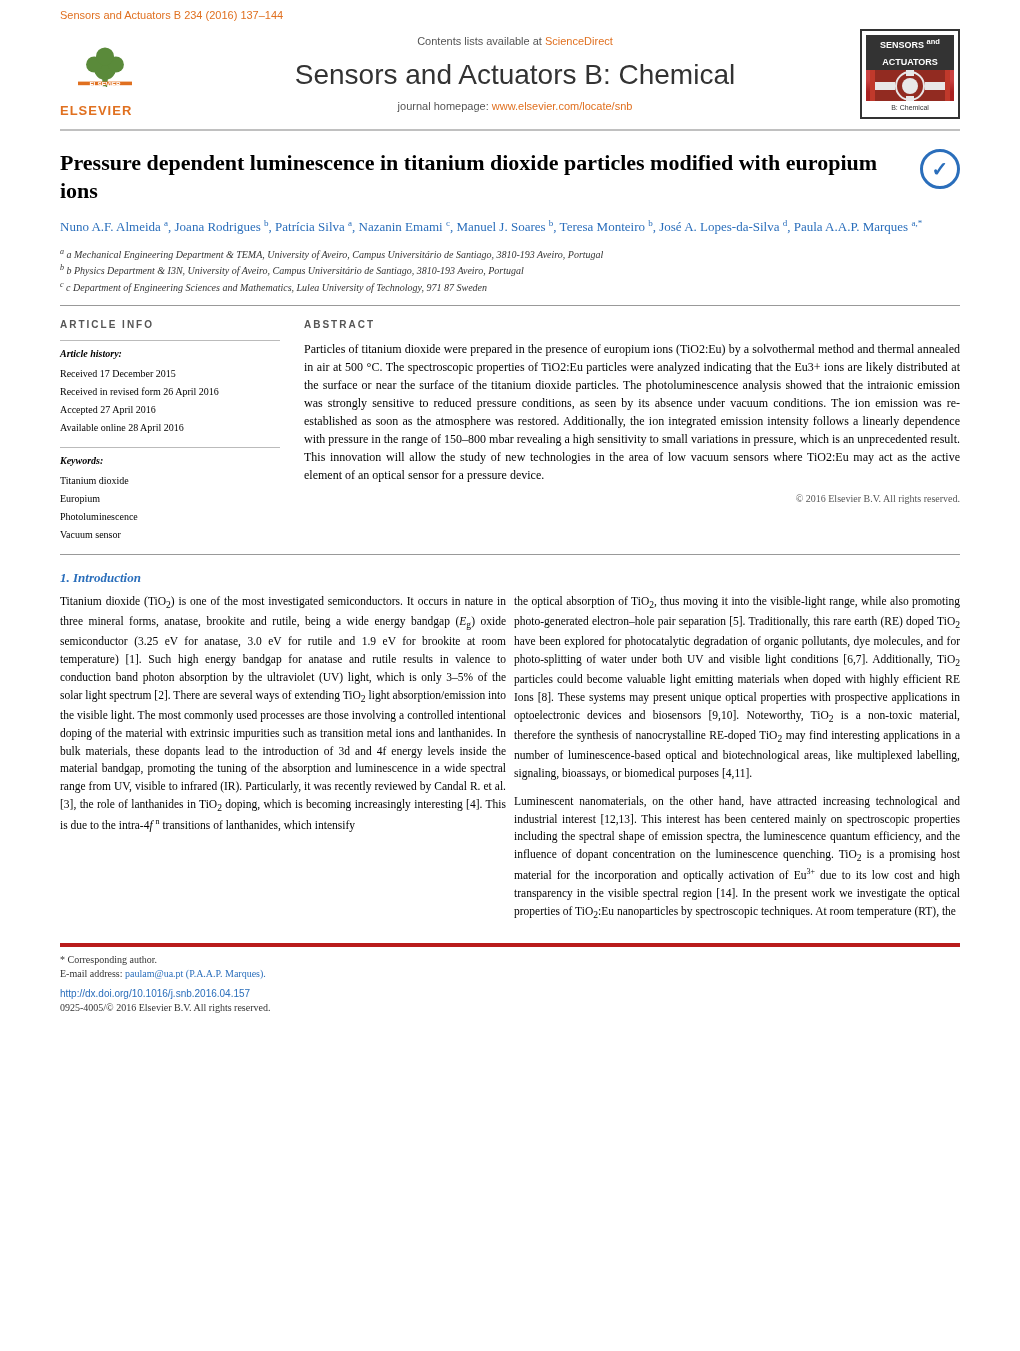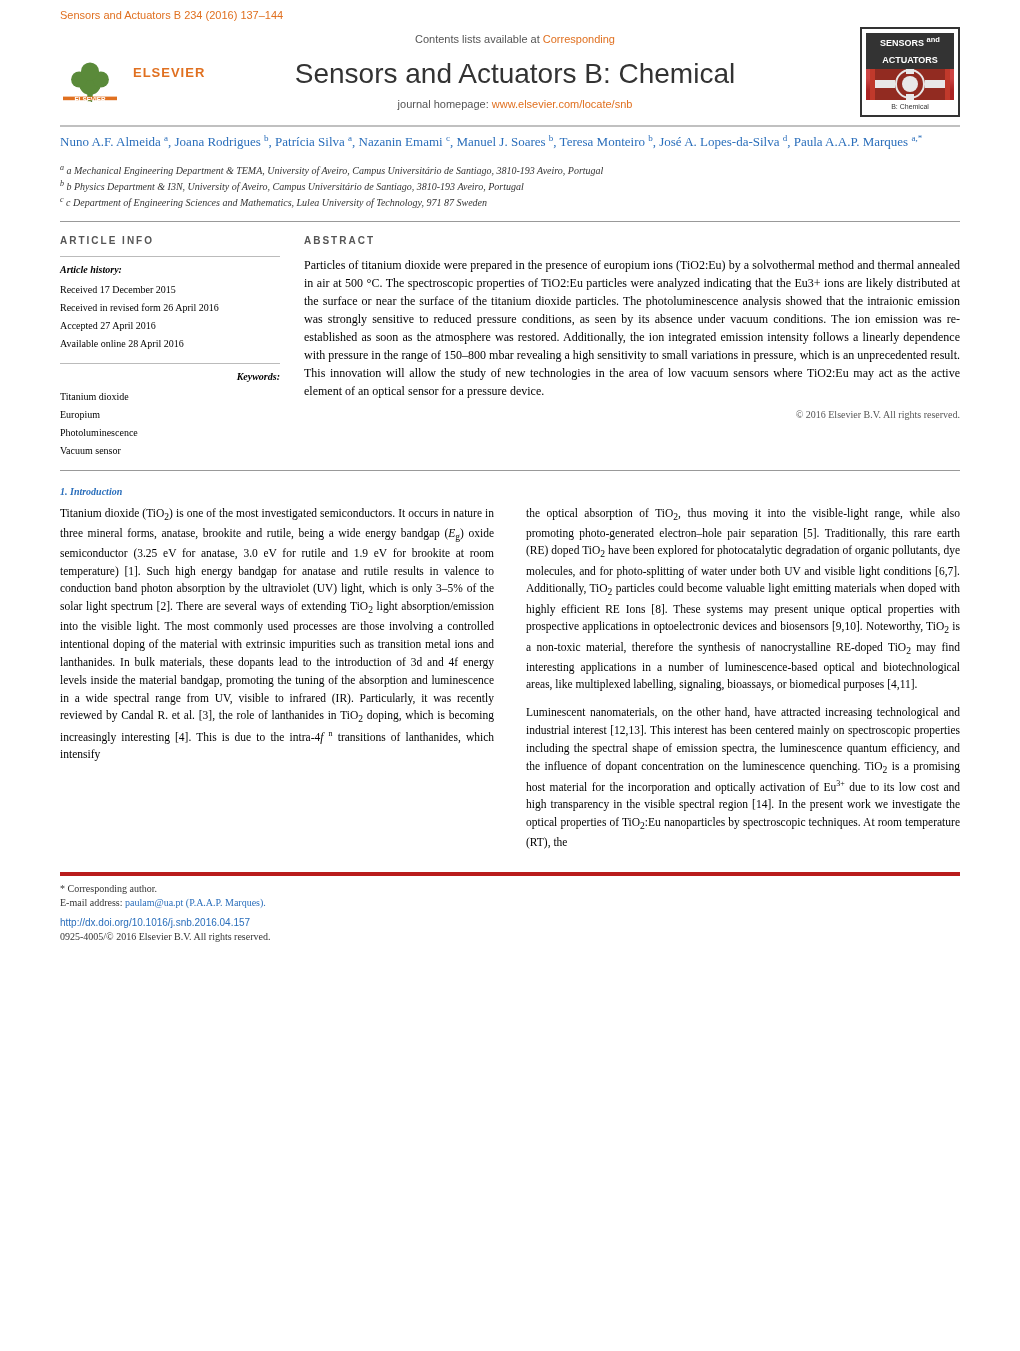--- a/index.html
+++ b/index.html
@@ -28,22 +28,22 @@
       display: flex;
       align-items: center;
       justify-content: space-between;
       border-bottom: 2px solid #c0c0c0;
       padding-bottom: 8px;
       margin-bottom: 4px;
     }
     .elsevier-logo {
       width: 110px;
       display: flex;
-      flex-direction: row;
-      align-items: center;
+      flex-direction: column;
+      align-items: flex-start;
       gap: 13px;
     }
     .elsevier-logo-img {
       width: 90px;
       height: 60px;
       background: #fff;
       display: flex;
       flex-direction: column;
       align-items: center;
       justify-content: flex-end;
@@ -200,53 +200,52 @@
       color: #000;
       line-height: 1.8;
       margin-bottom: 10px;
     }
     .keywords-label {
       font-size: 10px;
       font-style: italic;
       font-weight: bold;
       color: #000;
       margin-bottom: 4px;
-      text-align: right;
     }
     .keywords-list {
       font-size: 10px;
       color: #000;
       line-height: 1.8;
     }
     .abstract-text {
       font-size: 12px;
       color: #000;
       line-height: 1.5;
       text-align: justify;
     }
     .copyright {
       text-align: right;
       font-size: 10px;
       color: #555;
       margin-top: 8px;
     }
     
     .section-heading {
-      font-size: 10px;
+      font-size: 13px;
       font-weight: bold;
       font-style: italic;
       color: #2a6ebb;
       margin: 14px 0 6px 0;
     }
     .section-number {
       font-weight: bold;
     }
     .body-two-col {
       display: flex;
-      gap: 32px;
+      gap: 8px;
       margin-top: 4px;
     }
     .body-col {
       flex: 1;
     }
     .body-text {
       font-size: 11.5px;
       line-height: 1.55;
       text-align: justify;
       color: #000;
@@ -298,21 +297,21 @@
           <rect x="0" y="44" width="60" height="4" fill="#e07020"></rect>
           <text x="30" y="50" text-anchor="middle" font-size="7" fill="#fff" font-family="Arial" font-weight="bold">ELSEVIER</text>
         </svg>
       </div>
       <div class="elsevier-text">ELSEVIER</div>
     </div>
 
     <div class="journal-title-block">
       <div style="font-size:11px; color:#555; font-family:Arial,sans-serif; margin-bottom:4px;">
         <span>Contents lists available at</span>
-        <a href="#" class="sciencedirect-link">Corresponding</a>
+        <a href="#" class="sciencedirect-link">ScienceDirect</a>
       </div>
       <div class="journal-title">Sensors and Actuators B: Chemical</div>
       <div class="journal-homepage">
         <span>journal homepage:</span>
         <a href="#" class="blue-link">www.elsevier.com/locate/snb</a>
       </div>
     </div>
 
     <div class="sensors-logo">
       <div class="sensors-logo-top">SENSORS <sup>and</sup></div>
@@ -326,20 +325,24 @@
           <rect x="36" y="5" width="8" height="10" fill="#e8e8e8"></rect>
           <rect x="36" y="35" width="8" height="10" fill="#e8e8e8"></rect>
           <rect x="5" y="21" width="20" height="8" fill="#e8e8e8"></rect>
           <rect x="55" y="21" width="20" height="8" fill="#e8e8e8"></rect>
         </svg>
       </div>
       <div class="sensors-logo-bottom">B: Chemical</div>
     </div>
   </div>
 
+  <div class="title-section">
+    <div class="article-title">Pressure dependent luminescence in titanium dioxide particles modified with europium ions</div>
+    <div class="crossmark" title="CrossMark">✓</div>
+  </div>
 
   <div class="authors">
     Nuno A.F. Almeida <sup>a</sup>, Joana Rodrigues <sup>b</sup>, Patrícia Silva <sup>a</sup>, Nazanin Emami <sup>c</sup>,
     Manuel J. Soares <sup>b</sup>, Teresa Monteiro <sup>b</sup>, José A. Lopes-da-Silva <sup>d</sup>, Paula A.A.P. Marques <sup>a,*</sup>
   </div>
 
   <div class="affiliations">
     <div><sup>a</sup> <span>a Mechanical Engineering Department &amp; TEMA, University of Aveiro, Campus Universitário de Santiago, 3810-193 Aveiro, Portugal</span></div>
     <div><sup>b</sup> <span>b Physics Department &amp; I3N, University of Aveiro, Campus Universitário de Santiago, 3810-193 Aveiro, Portugal</span></div>
     <div><sup>c</sup> <span>c Department of Engineering Sciences and Mathematics, Lulea University of Technology, 971 87 Sweden</span></div>

